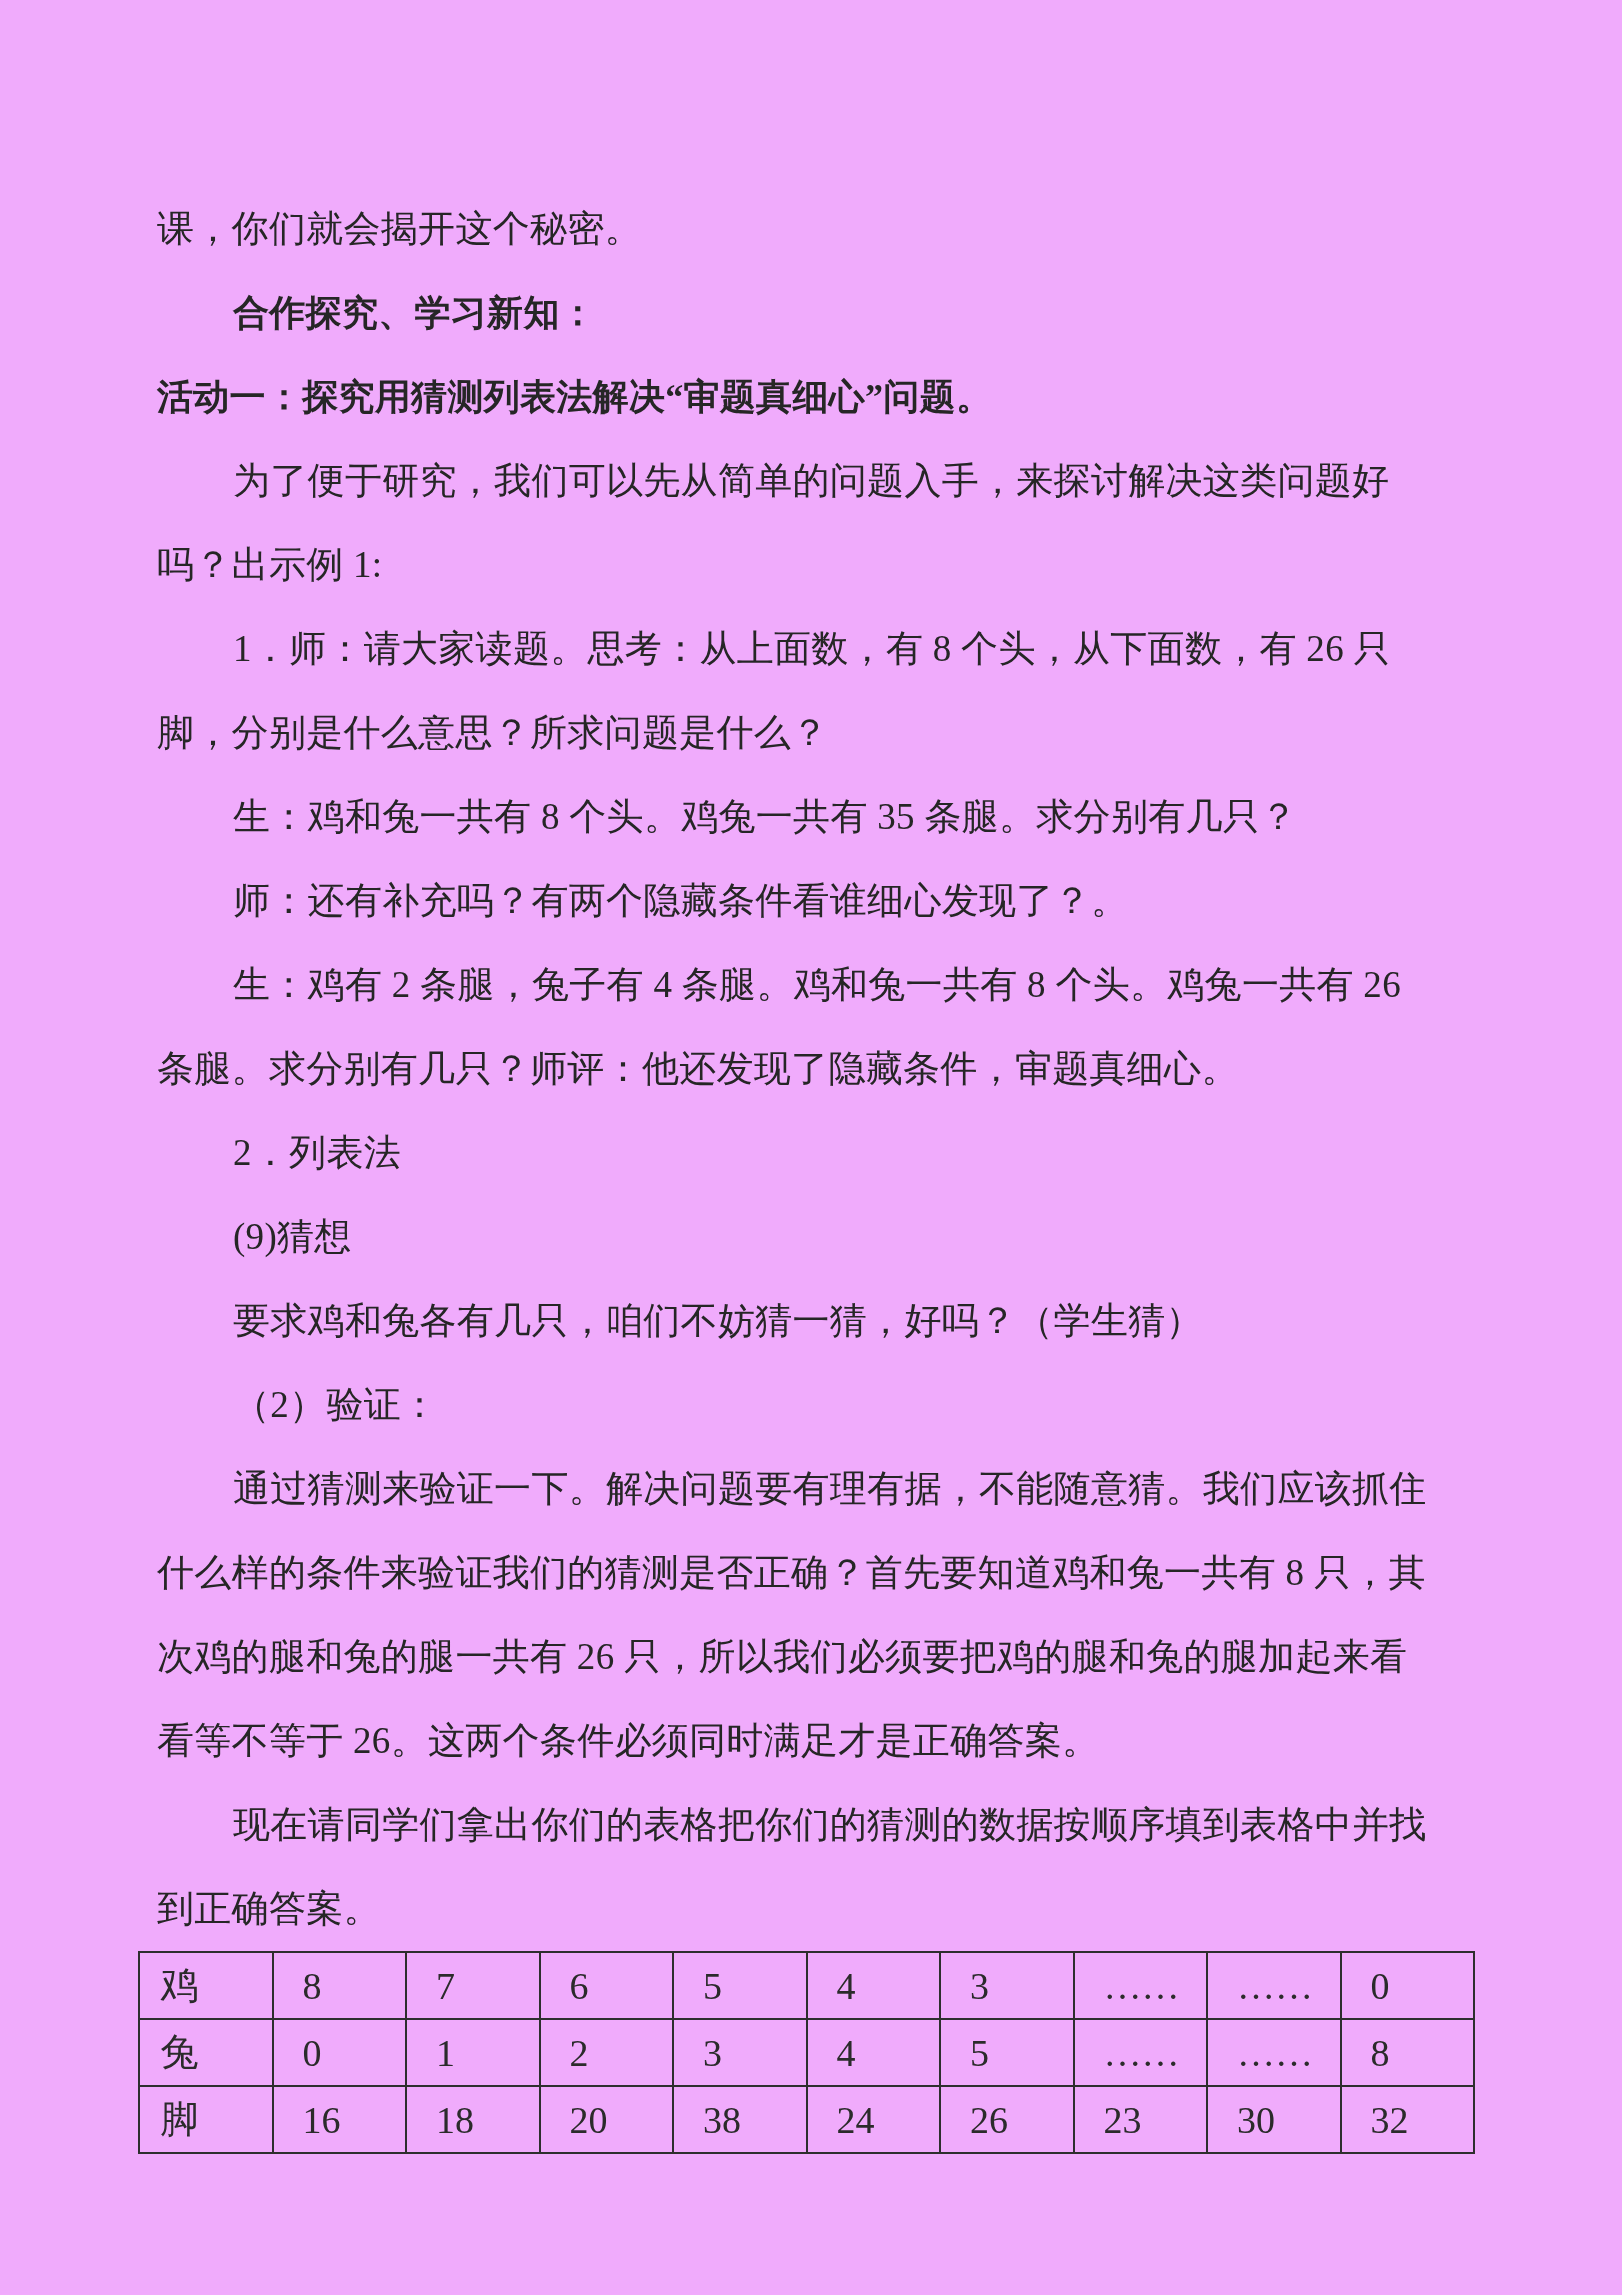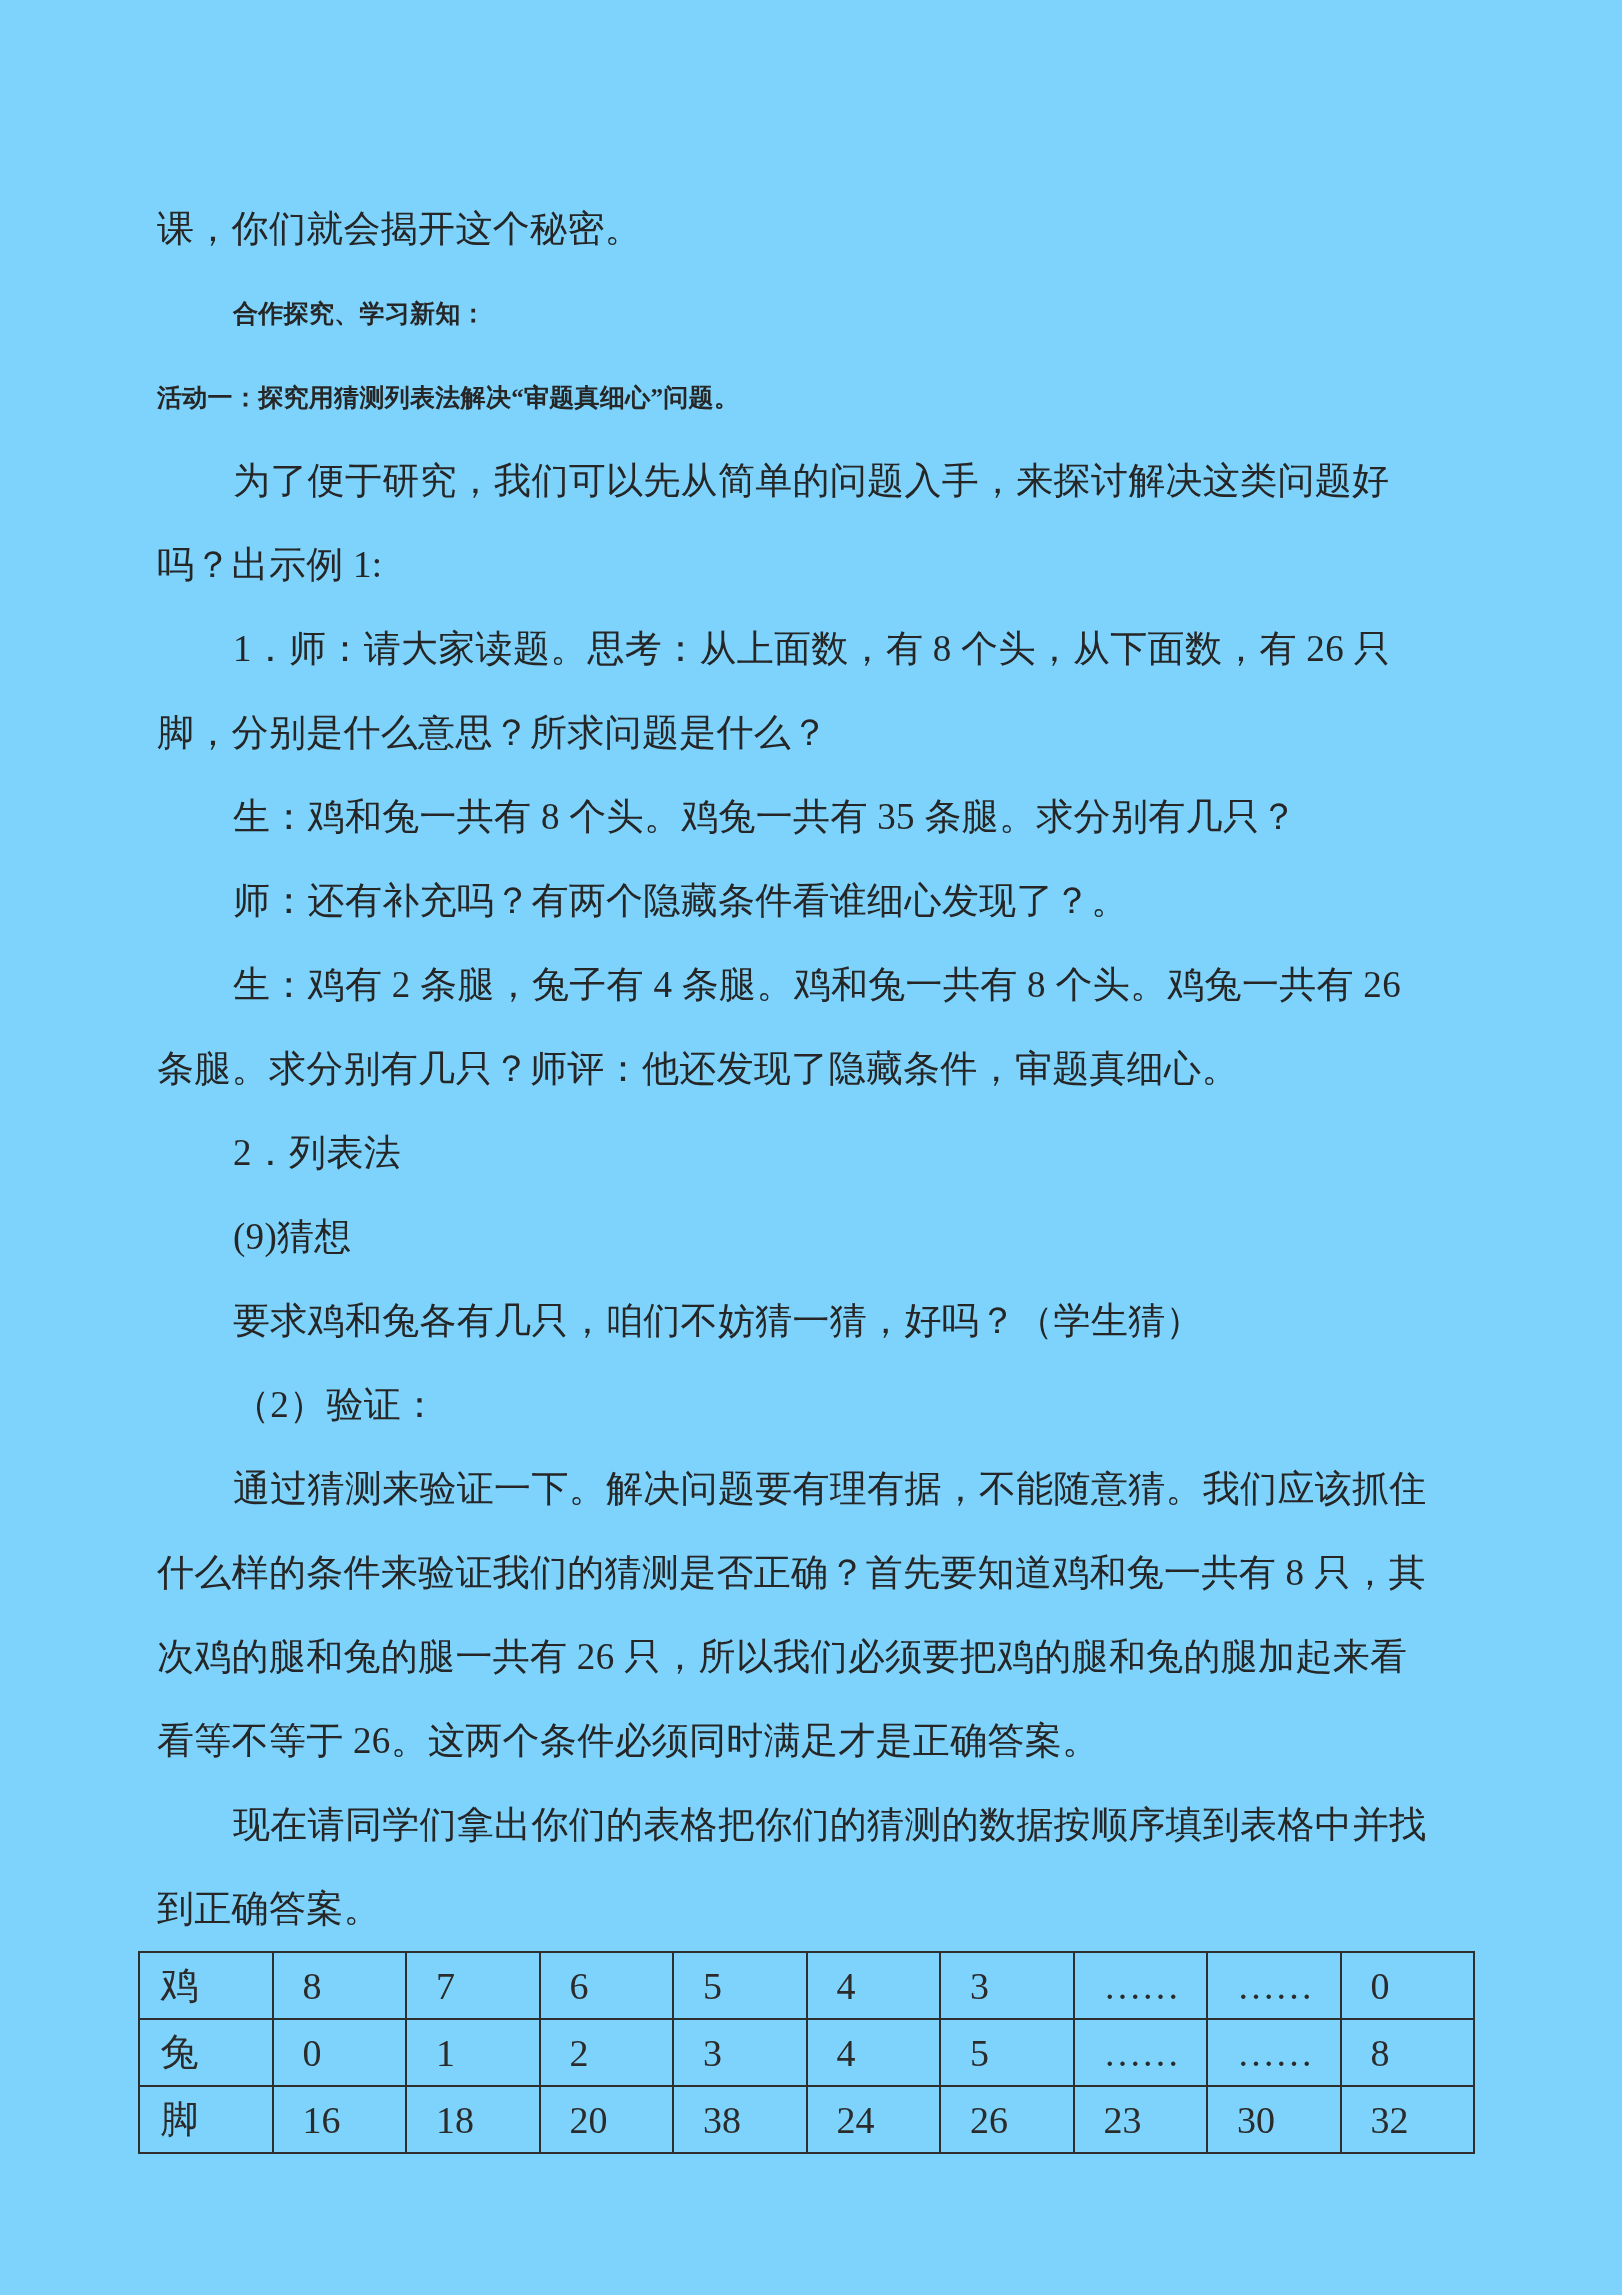--- a/index.html
+++ b/index.html
@@ -4,21 +4,21 @@
 <style>
   html, body {
     margin: 0;
     padding: 0;
     background: #ffffff;
   }
   .page {
     position: relative;
     width: 1623px;
     height: 2295px;
-    background: #7dd3fc;
+    background: #f0abfc;
     font-family: "Liberation Serif", "DejaVu Serif", serif;
     color: #262626;
     overflow: hidden;
   }
   .content {
     position: absolute;
     left: 157px;
     top: 187px;
     width: 1322px;
   }
@@ -28,21 +28,21 @@
     align-items: center;
     font-size: 37px;
     white-space: nowrap;
     letter-spacing: 0.3px;
   }
   .line.indent {
     padding-left: 76px;
   }
   .line.bold {
     font-weight: bold;
-    font-size: 25px;
+    font-size: 36px;
   }
   table.guess-table {
     position: absolute;
     left: 138px;
     top: 1951px;
     width: 1337px;
     border-collapse: collapse;
     table-layout: fixed;
   }
   table.guess-table td {

